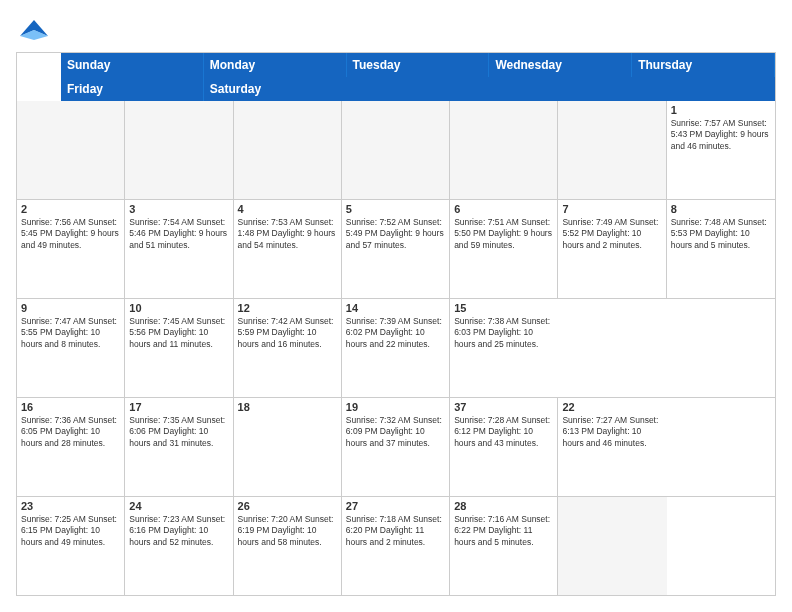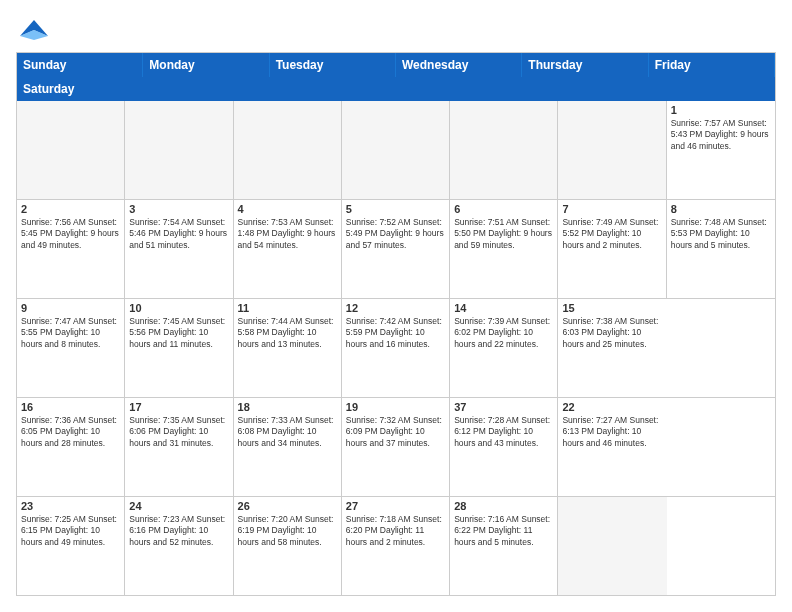--- a/index.html
+++ b/index.html
@@ -55,22 +55,23 @@
       color: #555;
     }
     .calendar {
       flex: 1;
       display: flex;
       flex-direction: column;
       border: 1px solid #ccc;
     }
     .cal-header {
       display: grid;
-      grid-template-columns: repeat(6, 1fr);
+      grid-template-columns: repeat(5, 1fr);
       background: #1565c0;
+      margin-left: 44px;
     }
     .cal-header-cell {
       color: #fff;
       font-size: 12px;
       font-weight: bold;
       padding: 5px 6px;
       text-align: left;
       border-right: 1px solid #1976d2;
     }
     .cal-header-cell:last-child { border-right: none; }
@@ -206,26 +207,20 @@
 Sunset: 5:55 PM
 Daylight: 10 hours and 8 minutes.</div>
           </div>
           <div class="cal-cell">
             <span class="day-num">10</span>
             <div class="cell-text">Sunrise: 7:45 AM
 Sunset: 5:56 PM
 Daylight: 10 hours and 11 minutes.</div>
           </div>
           <div class="cal-cell">
-            <span class="day-num">11</span>
-            <div class="cell-text">Sunrise: 7:44 AM
-Sunset: 5:58 PM
-Daylight: 10 hours and 13 minutes.</div>
-          </div>
-          <div class="cal-cell">
             <span class="day-num">12</span>
             <div class="cell-text">Sunrise: 7:42 AM
 Sunset: 5:59 PM
 Daylight: 10 hours and 16 minutes.</div>
           </div>
           <div class="cal-cell">
             <span class="day-num">14</span>
             <div class="cell-text">Sunrise: 7:39 AM
 Sunset: 6:02 PM
 Daylight: 10 hours and 22 minutes.</div>
@@ -245,23 +240,20 @@
 Daylight: 10 hours and 28 minutes.</div>
           </div>
           <div class="cal-cell">
             <span class="day-num">17</span>
             <div class="cell-text">Sunrise: 7:35 AM
 Sunset: 6:06 PM
 Daylight: 10 hours and 31 minutes.</div>
           </div>
           <div class="cal-cell">
             <span class="day-num">18</span>
-            <div class="cell-text">Sunrise: 7:33 AM
-Sunset: 6:08 PM
-Daylight: 10 hours and 34 minutes.</div>
           </div>
           <div class="cal-cell">
             <span class="day-num">19</span>
             <div class="cell-text">Sunrise: 7:32 AM
 Sunset: 6:09 PM
 Daylight: 10 hours and 37 minutes.</div>
           </div>
           <div class="cal-cell">
             <span class="day-num">37</span>
             <div class="cell-text">Sunrise: 7:28 AM

